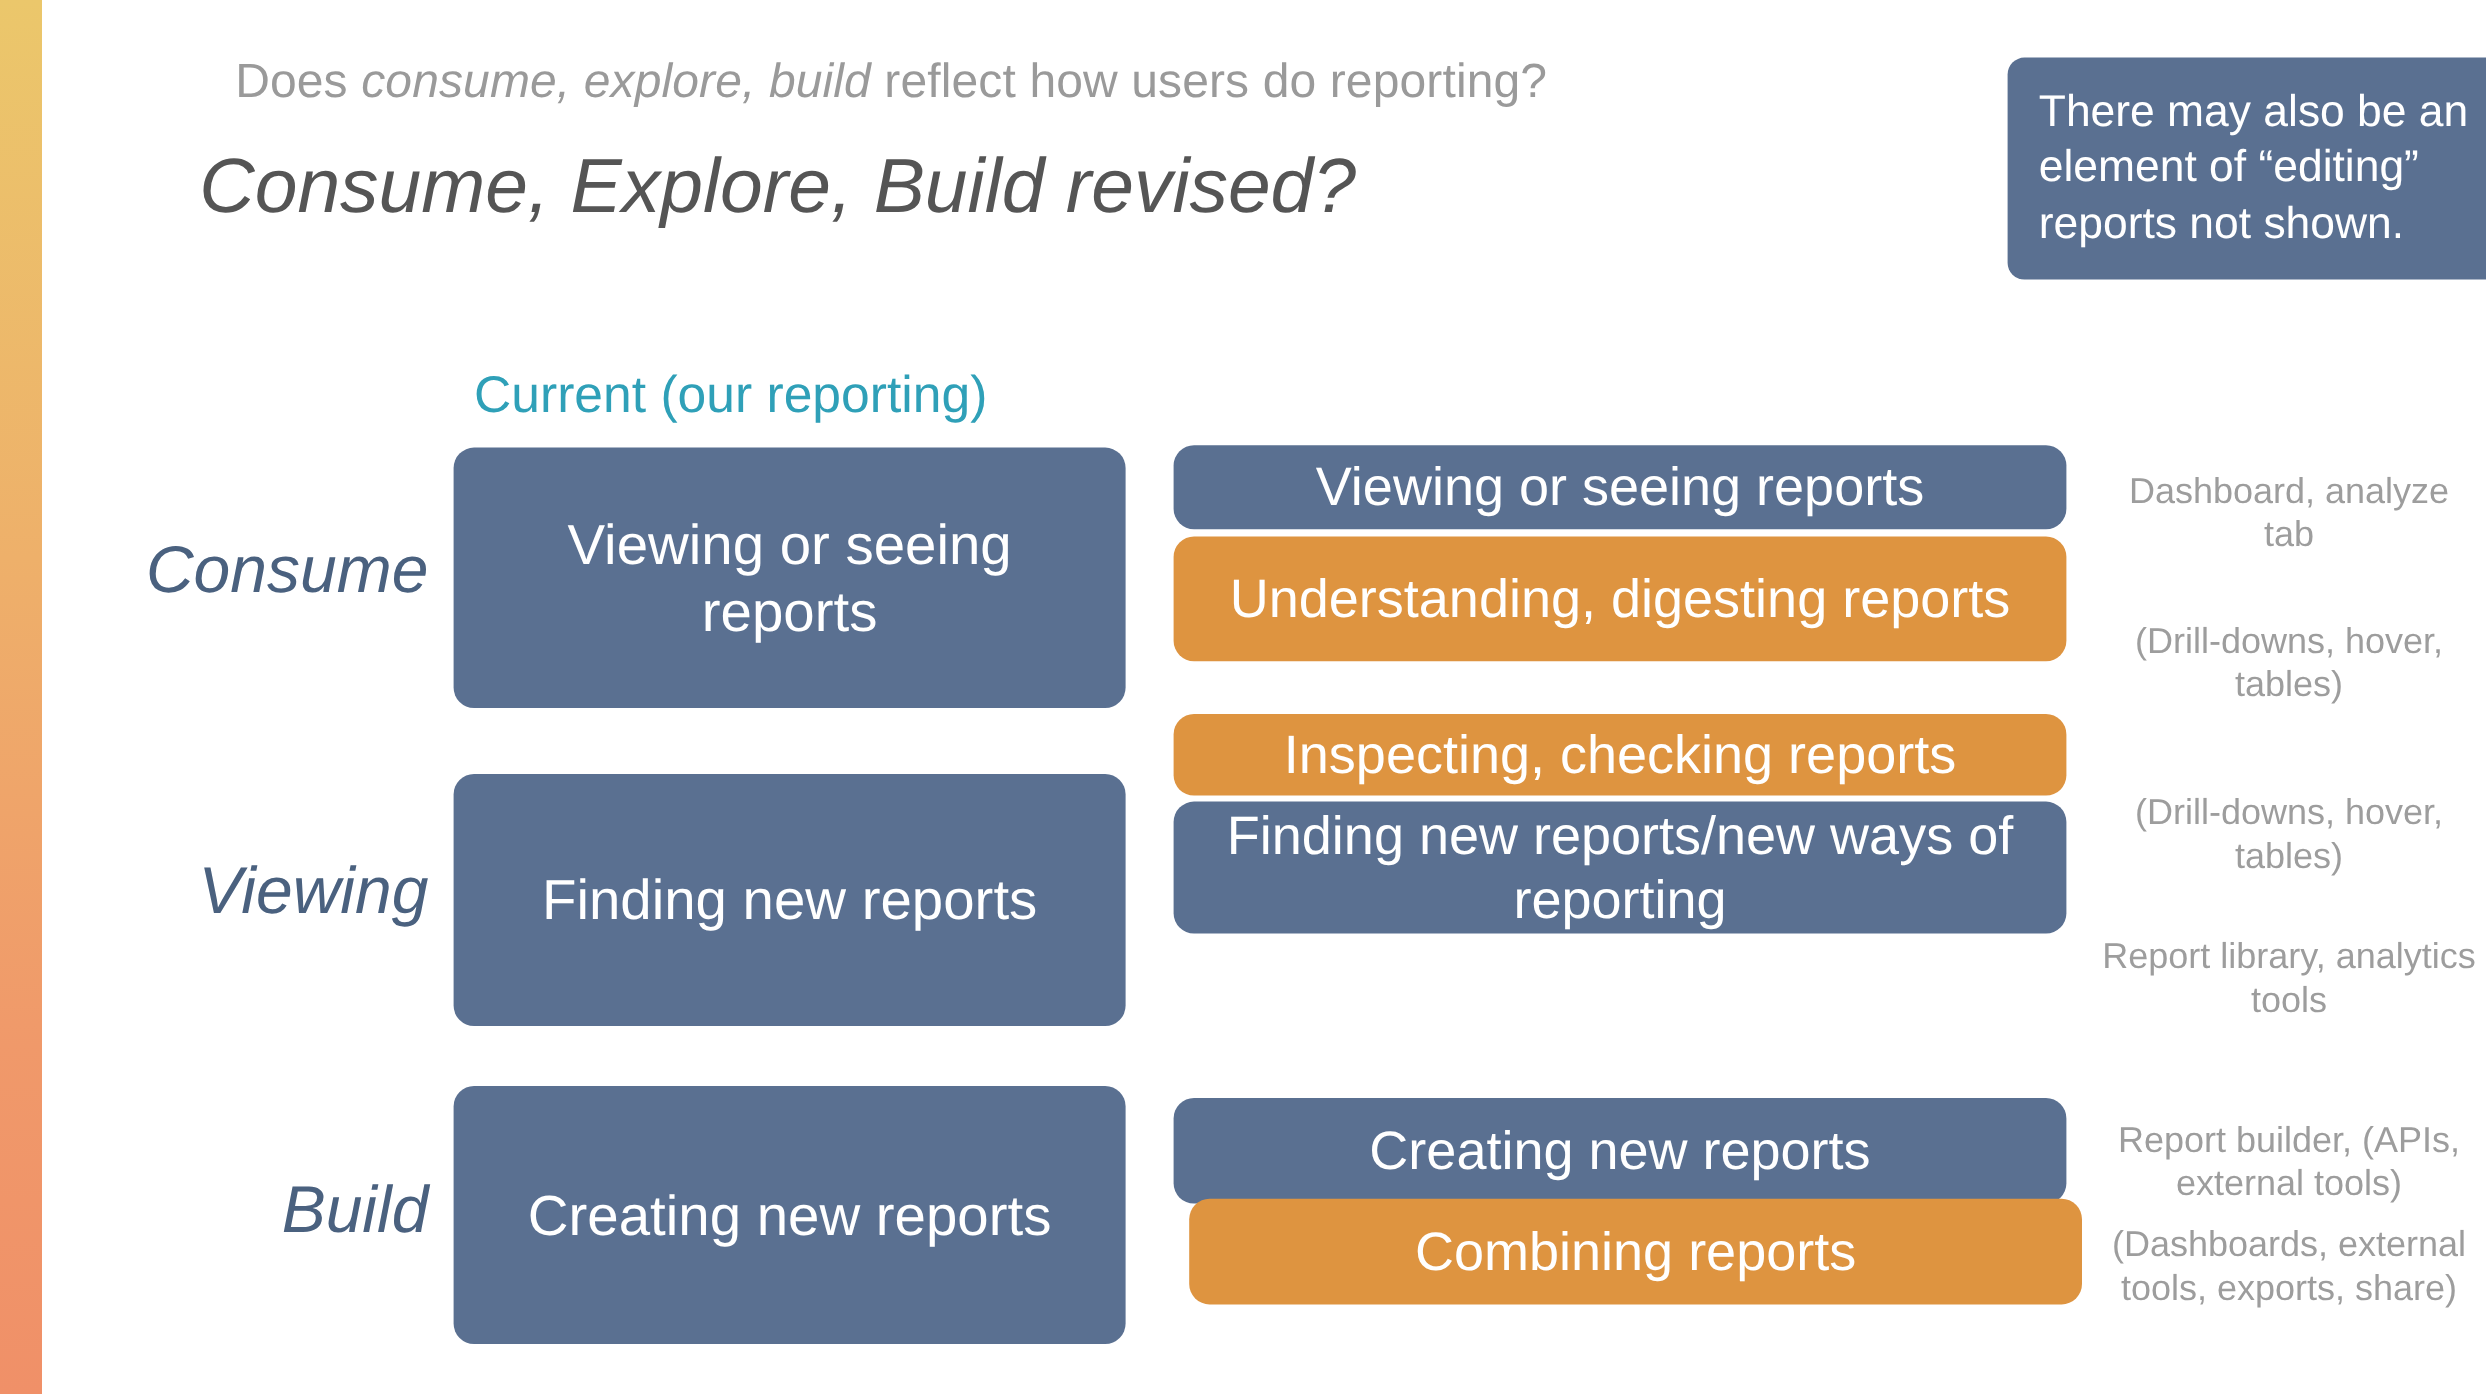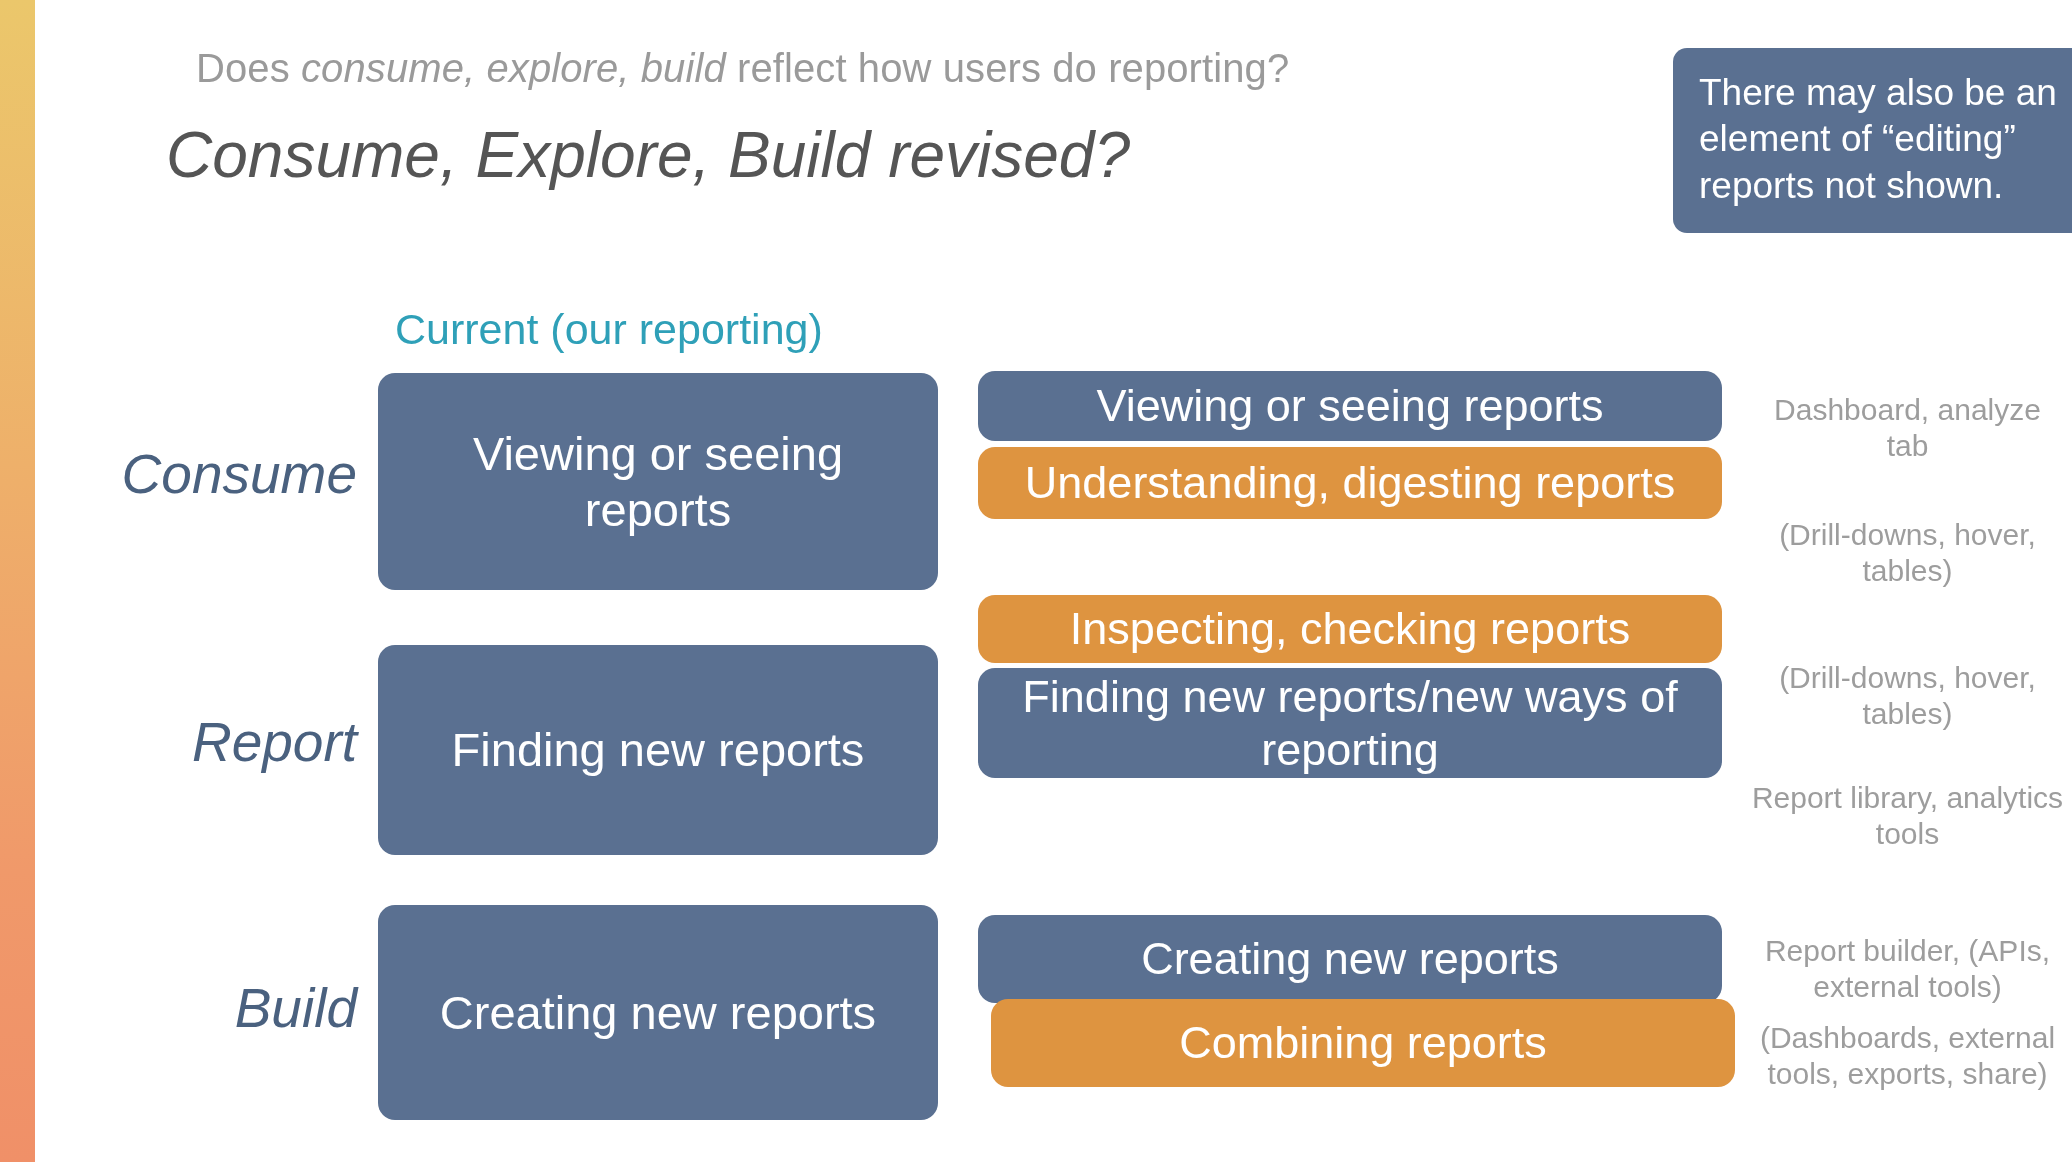--- a/index.html
+++ b/index.html
@@ -122,21 +122,21 @@
   .cur-col .b2 { top: 645px; height: 210px; }
   .cur-col .b3 { top: 905px; height: 215px; }
 
   
   .rev-col .box {
     left: 978px;
     width: 744px;
     font-size: 45px;
   }
   .rev-col .b1 { top: 371px; height: 70px; }
-  .rev-col .b2 { top: 447px; height: 72px; }
+  .rev-col .b2 { top: 447px; height: 104px; }
   .rev-col .b3 { top: 595px; height: 68px; }
   .rev-col .b4 { top: 668px; height: 110px; text-align: center; }
   .rev-col .b5 { top: 915px; height: 88px; }
   .rev-col .b6 { top: 999px; height: 88px; margin-left: 13px; }
 
   
   .note {
     position: absolute;
     left: 1750px;
     width: 315px;
@@ -161,21 +161,21 @@
 
   <div class="kicker"><span>Does </span><em>consume, explore, build</em><span> reflect how users do reporting?</span></div>
 
   <div class="slide-title">Consume, Explore, Build revised?</div>
 
   <div class="callout">There may also be an element of “editing” reports not shown.</div>
 
   <div class="col-header current">Current (our reporting)</div>
 
   <div class="row-label r1">Consume</div>
-  <div class="row-label r2">Report</div>
+  <div class="row-label r2">Viewing</div>
   <div class="row-label r3">Build</div>
 
   <div class="cur-col">
     <div class="box blue b1">Viewing or seeing reports</div>
     <div class="box blue b2">Finding new reports</div>
     <div class="box blue b3">Creating new reports</div>
   </div>
 
   <div class="rev-col">
     <div class="box blue b1">Viewing or seeing reports</div>

